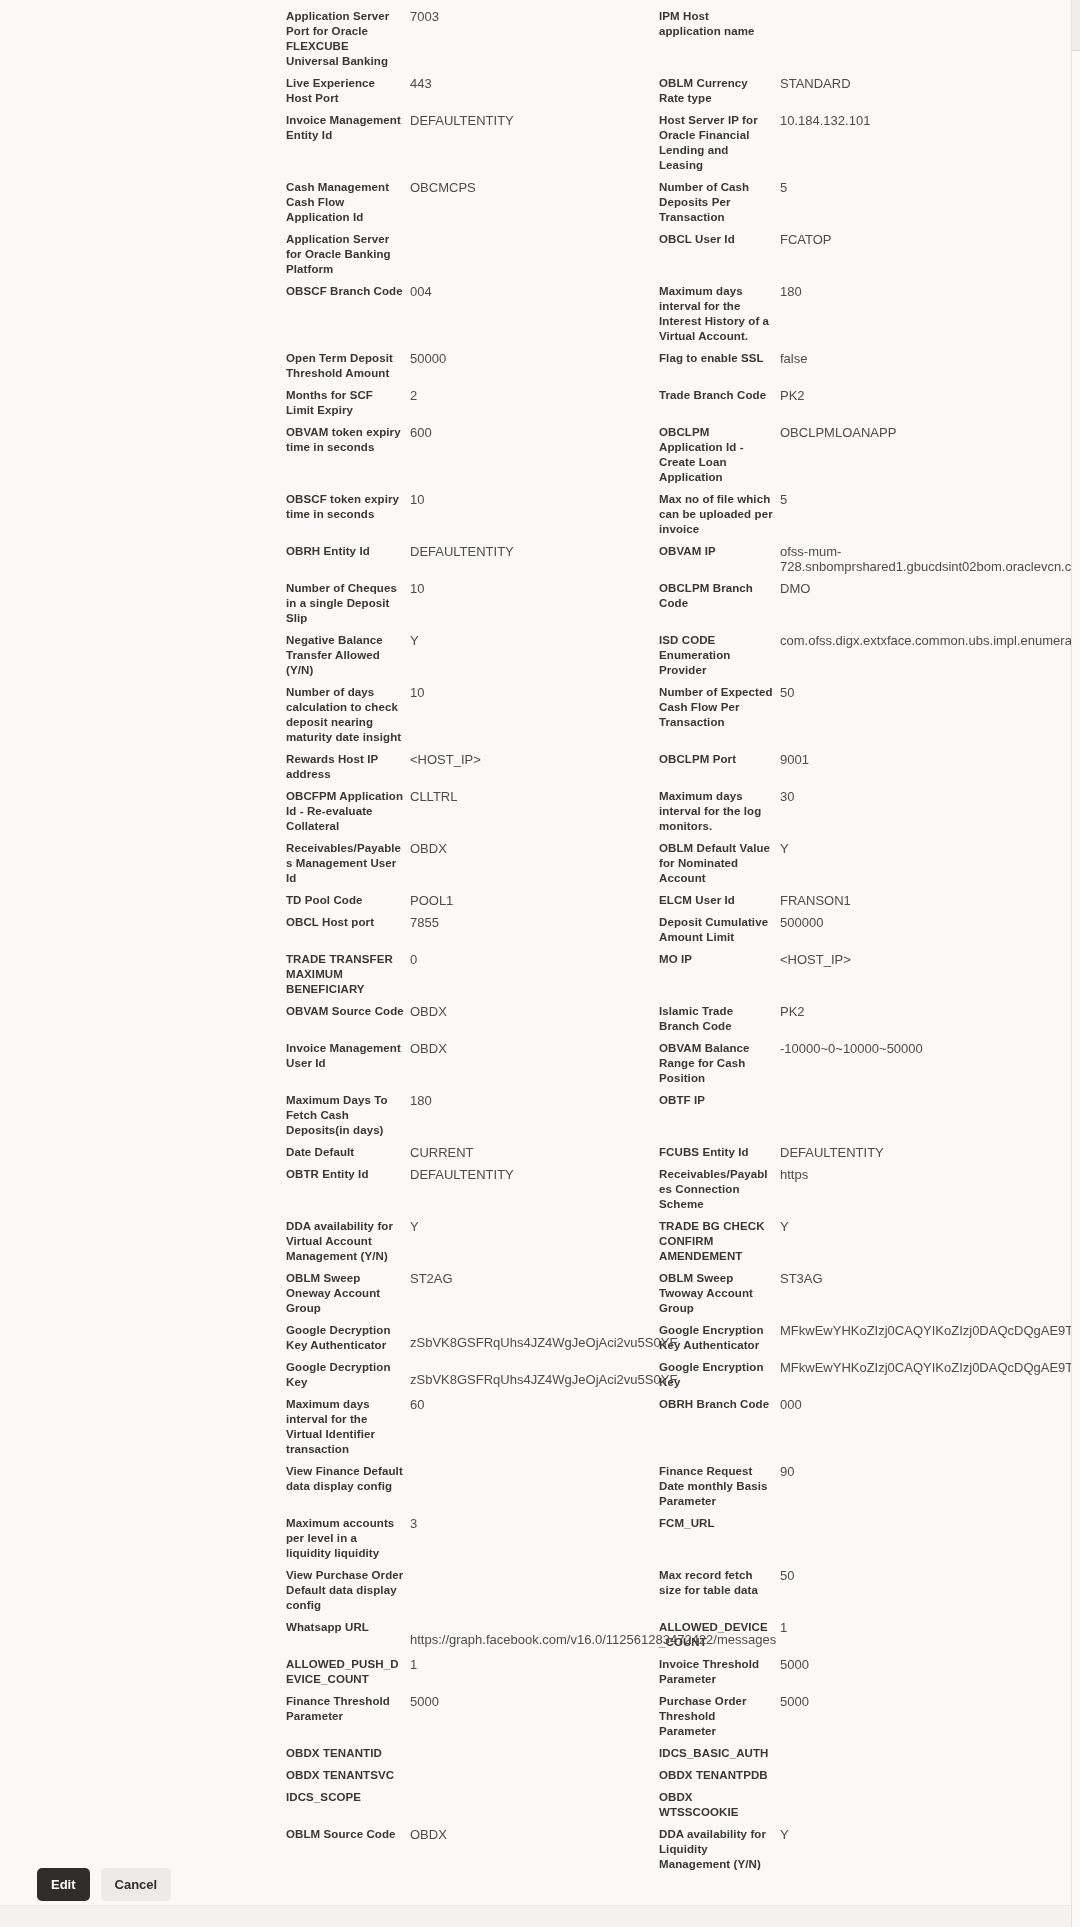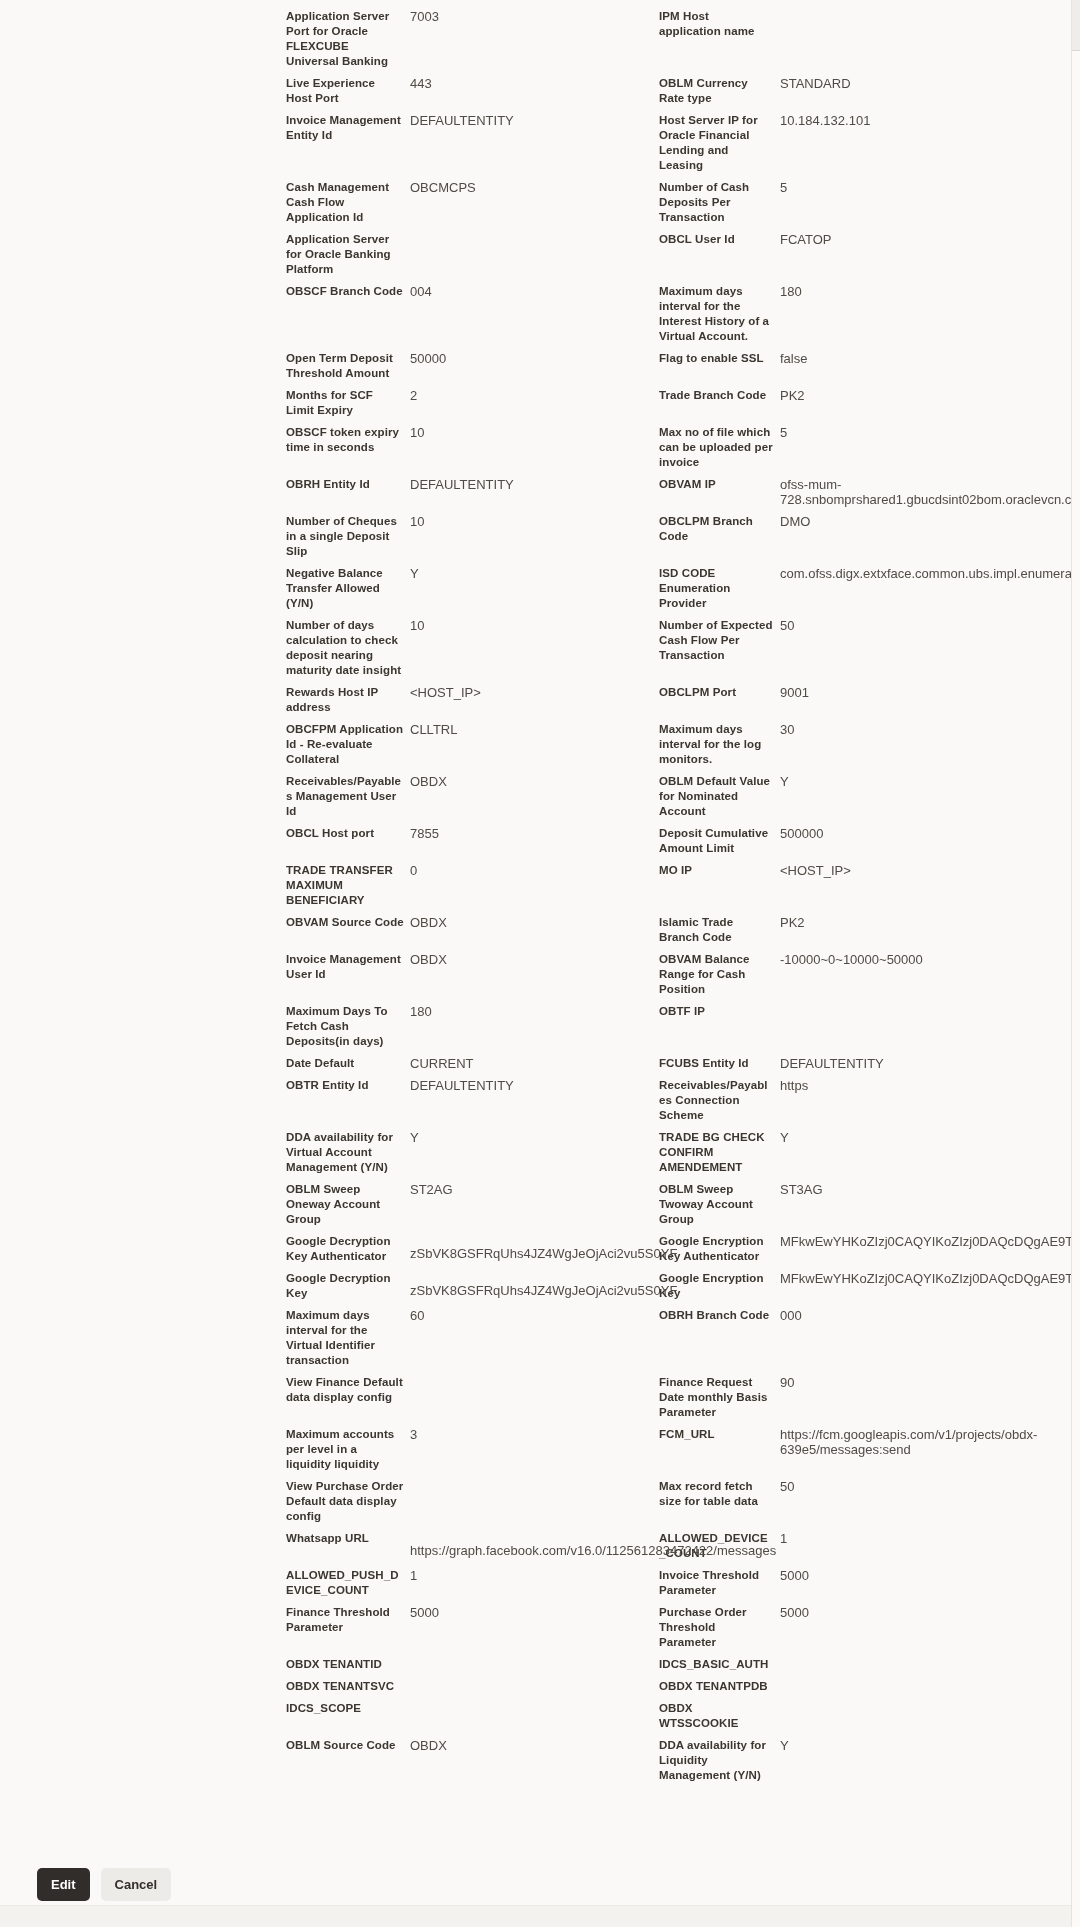--- a/index.html
+++ b/index.html
@@ -137,20 +137,26 @@
       <div class="lbl">Flag to enable SSL</div>
       <div class="val">false</div>
     </div>
     <div class="row">
       <div class="lbl">Months for SCF Limit Expiry</div>
       <div class="val">2</div>
       <div class="lbl">Trade Branch Code</div>
       <div class="val">PK2</div>
     </div>
     <div class="row">
+      <div class="lbl">OBVAM token expiry time in seconds</div>
+      <div class="val">600</div>
+      <div class="lbl">OBCLPM Application Id - Create Loan Application</div>
+      <div class="val">OBCLPMLOANAPP</div>
+    </div>
+    <div class="row">
       <div class="lbl">OBSCF token expiry time in seconds</div>
       <div class="val">10</div>
       <div class="lbl">Max no of file which can be uploaded per invoice</div>
       <div class="val">5</div>
     </div>
     <div class="row">
       <div class="lbl">OBRH Entity Id</div>
       <div class="val">DEFAULTENTITY</div>
       <div class="lbl">OBVAM IP</div>
       <div class="val">ofss-mum-728.snbomprshared1.gbucdsint02bom.oraclevcn.com</div>
@@ -183,20 +189,26 @@
       <div class="lbl">OBCFPM Application Id - Re-evaluate Collateral</div>
       <div class="val">CLLTRL</div>
       <div class="lbl">Maximum days interval for the log monitors.</div>
       <div class="val">30</div>
     </div>
     <div class="row">
       <div class="lbl">Receivables/Payables Management User Id</div>
       <div class="val">OBDX</div>
       <div class="lbl">OBLM Default Value for Nominated Account</div>
       <div class="val">Y</div>
+    </div>
+    <div class="row">
+      <div class="lbl">TD Pool Code</div>
+      <div class="val">POOL1</div>
+      <div class="lbl">ELCM User Id</div>
+      <div class="val">FRANSON1</div>
     </div>
     <div class="row">
       <div class="lbl">OBCL Host port</div>
       <div class="val">7855</div>
       <div class="lbl">Deposit Cumulative Amount Limit</div>
       <div class="val">500000</div>
     </div>
     <div class="row">
       <div class="lbl">TRADE TRANSFER MAXIMUM BENEFICIARY</div>
       <div class="val">0</div>
@@ -270,21 +282,20 @@
     <div class="row">
       <div class="lbl">View Finance Default data display config</div>
       <div class="val"></div>
       <div class="lbl">Finance Request Date monthly Basis Parameter</div>
       <div class="val">90</div>
     </div>
     <div class="row">
       <div class="lbl">Maximum accounts per level in a liquidity liquidity</div>
       <div class="val">3</div>
       <div class="lbl">FCM_URL</div>
-      <div class="val">https://fcm.googleapis.com/v1/projects/obdx-639e5/messages:send</div>
     </div>
     <div class="row">
       <div class="lbl">View Purchase Order Default data display config</div>
       <div class="val"></div>
       <div class="lbl">Max record fetch size for table data</div>
       <div class="val">50</div>
     </div>
     <div class="row">
       <div class="lbl">Whatsapp URL</div>
       <div class="val overlay">

